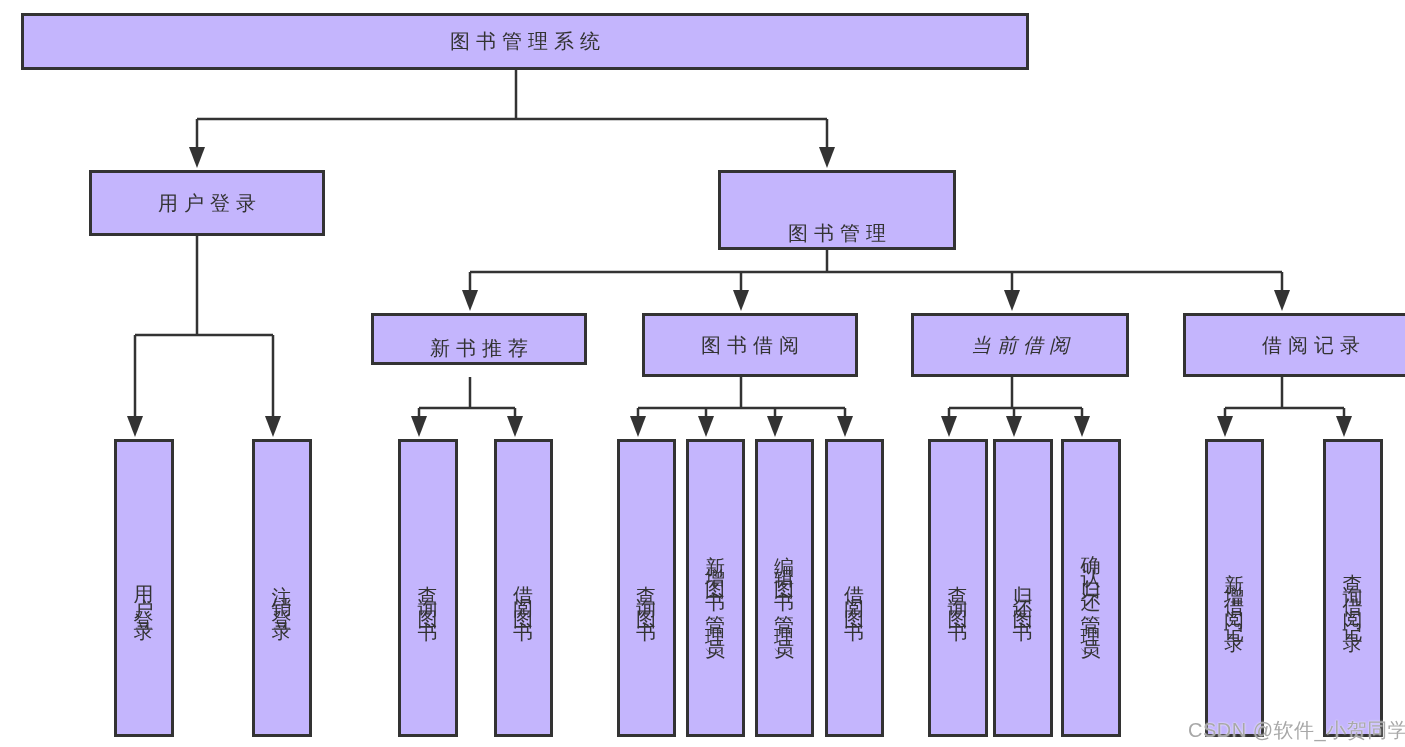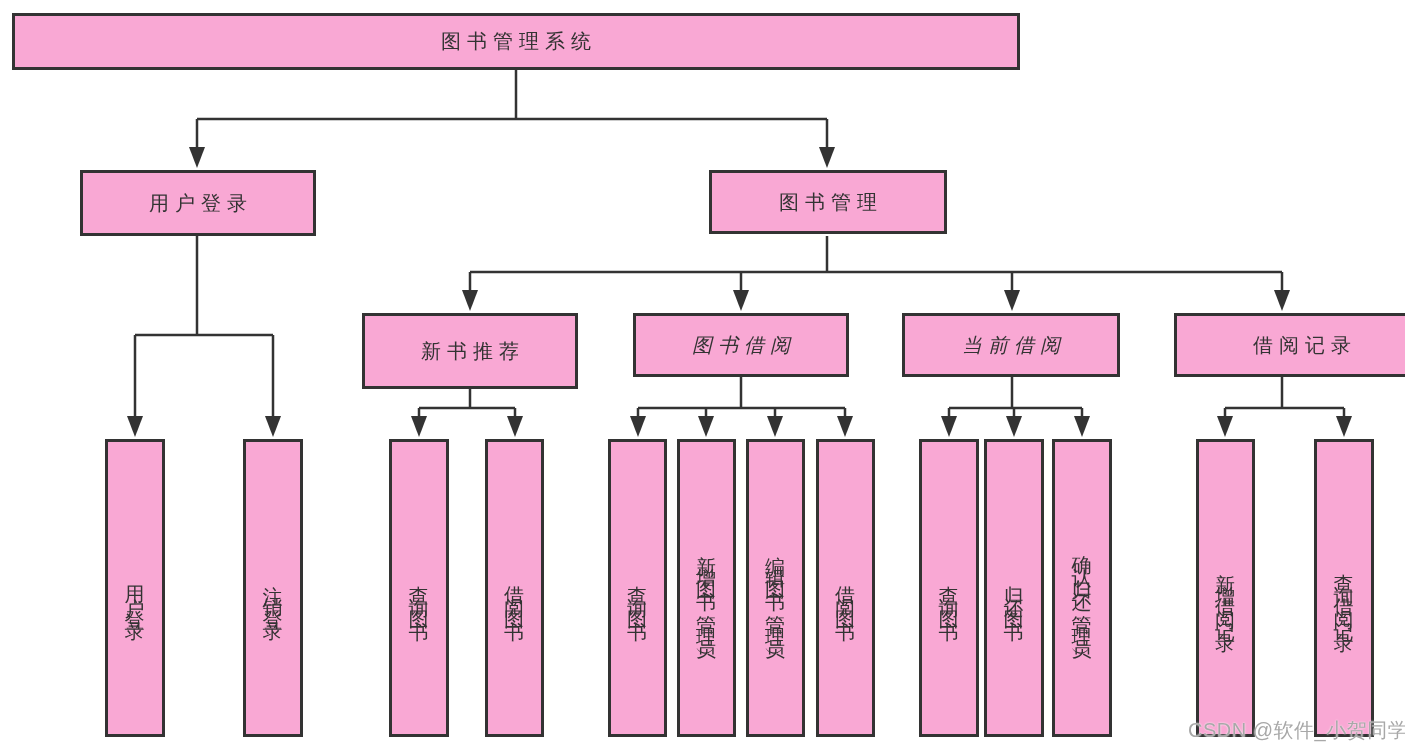--- a/index.html
+++ b/index.html
@@ -1,34 +1,34 @@
 <!DOCTYPE html>
 <html><head>
 <meta charset="utf-8">
 <style>
   html,body{margin:0;padding:0;background:#ffffff;}
   body{width:1405px;height:747px;position:relative;overflow:hidden;
        font-family:"Liberation Sans","DejaVu Sans",sans-serif;}
   .canvas{position:absolute;left:0;top:0;width:1405px;height:747px;}
   svg.connectors{position:absolute;left:0;top:0;z-index:1;}
   .node{position:absolute;box-sizing:border-box;border:3px solid #333333;
-        background:#f9a8d4;z-index:2;display:flex;align-items:center;justify-content:center;}
+        background:#c4b5fd;z-index:2;display:flex;align-items:center;justify-content:center;margin-left:9px;}
   .hnode .label{font-size:20px;letter-spacing:6px;color:#333333;white-space:nowrap;
         padding-left:6px; }
   .vnode .label{writing-mode:vertical-lr;text-orientation:mixed;font-size:20px;
         letter-spacing:12px;line-height:1;color:#333333;padding-top:12px;}
   .watermark{position:absolute;left:1188px;top:717px;z-index:3;font-size:20px;
         color:#a8a8a8;letter-spacing:0.5px;white-space:nowrap;
         text-shadow:0 0 2px #ffffff;}
   
   .n-root{left:12px;top:13px;width:1008px;height:57px;}
   .n-userlogin{left:80px;top:170px;width:236px;height:66px;}
-  .n-bookmgmt{left:709px;top:170px;width:238px;height:64px;}
-  .n-newbook{left:362px;top:313px;width:216px;height:76px;}
-  .n-bookborrow{left:633px;top:313px;width:216px;height:64px;font-style:italic;}
+  .n-bookmgmt{left:709px;top:170px;width:238px;height:80px;align-items:flex-end;}
+  .n-newbook{left:362px;top:313px;width:216px;height:52px;align-items:flex-end;}
+  .n-bookborrow{left:633px;top:313px;width:216px;height:64px;}
   .n-currentborrow{left:902px;top:313px;width:218px;height:64px;font-style:italic;}
   .n-borrowrecord{left:1174px;top:313px;width:256px;height:64px;}
   .leaf{top:439px;height:298px;}
   .l-login{left:105px;width:60px;}
   .l-logout{left:243px;width:60px;}
   .l-query1{left:389px;width:60px;}
   .l-borrow1{left:485px;width:59px;}
   .l-query2{left:608px;width:59px;}
   .l-addbook{left:677px;width:59px;}
   .l-editbook{left:746px;width:59px;}

